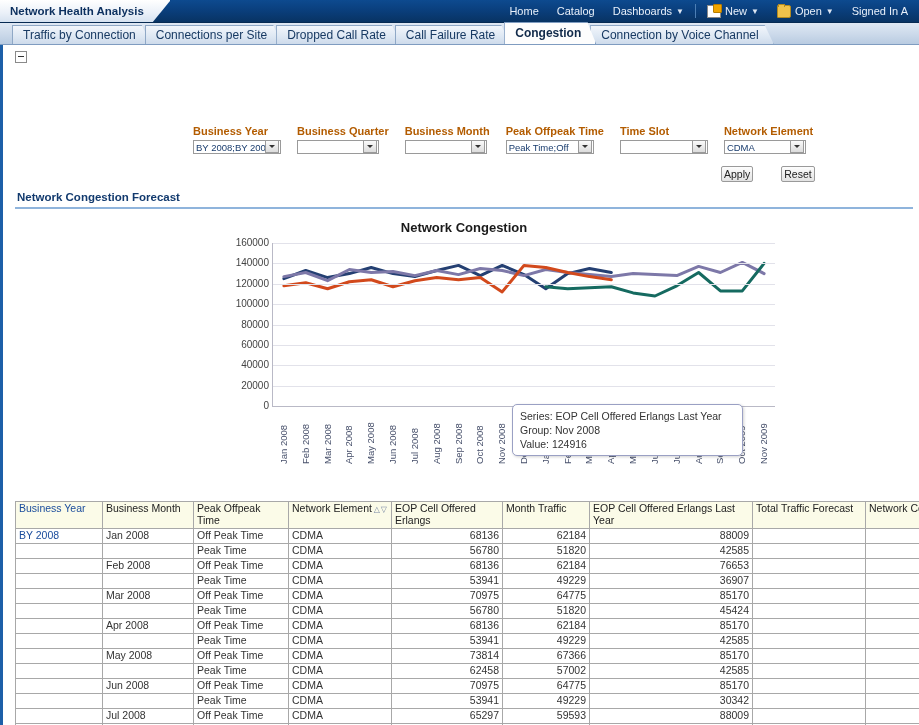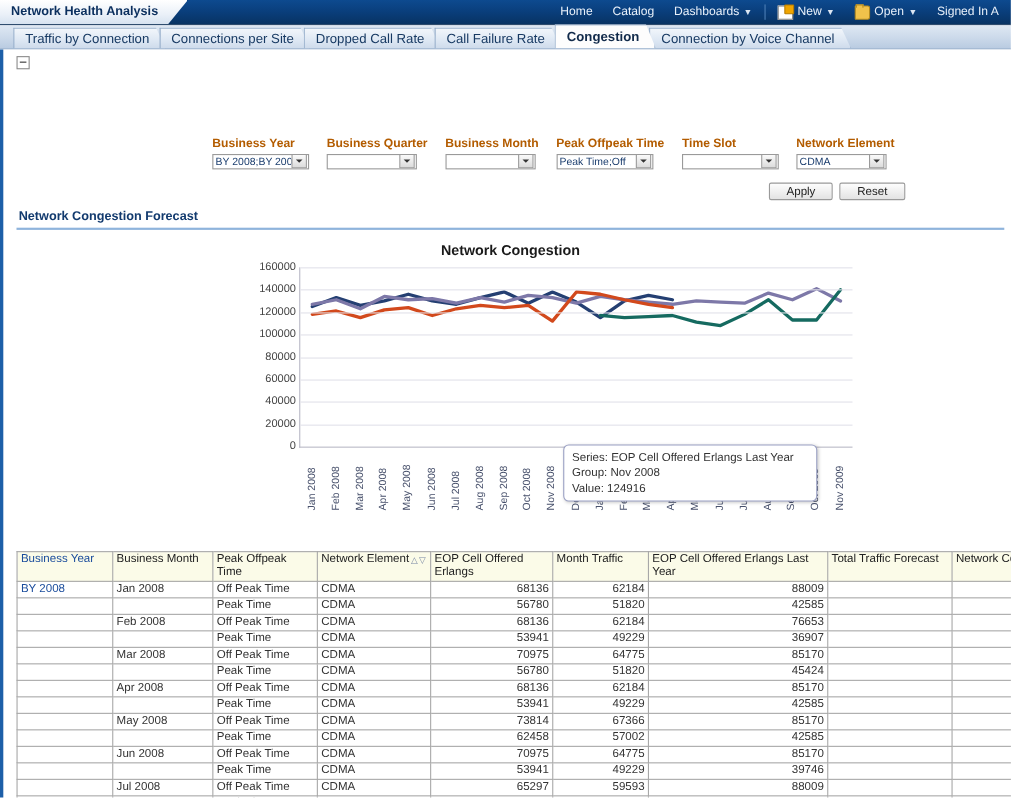--- a/index.html
+++ b/index.html
@@ -99,23 +99,23 @@
     border:1px solid #9a9a9a;display:flex;align-items:center;justify-content:center;
   }
   .arrowbtn:after{
     content:"";border-left:3px solid transparent;border-right:3px solid transparent;
     border-top:3px solid #333;
   }
   .w-by{width:88px}.w-q{width:82px}.w-m{width:82px}.w-p{width:88px}.w-t{width:88px}.w-n{width:82px}
 
   .actions{position:absolute;left:696px;top:121px;display:flex;gap:6px;}
   .btn{
-    font-size:10.5px;padding:1px 15px;color:#222;
+    font-size:10.5px;padding:1px 2px;color:#222;
     background:linear-gradient(to bottom,#fdfdfd,#e3e3e3);
-    border:1px solid #9a9a9a;border-radius:2px;cursor:pointer;
+    border:1px solid #9a9a9a;border-radius:2px;cursor:pointer;margin-left:22px;
   }
 
   
   .report-title{
     position:absolute;left:14px;top:146px;
     font-size:11.5px;font-weight:bold;color:#123a6e;
   }
   .title-rule{position:absolute;left:12px;top:162px;width:898px;height:2px;background:#8fb4dc;}
 
   
@@ -460,21 +460,21 @@
             <td class="num"></td>
             <td class="num"></td>
           </tr>
           <tr>
             <td class="by"></td>
             <td></td>
             <td>Peak Time</td>
             <td>CDMA</td>
             <td class="num">53941</td>
             <td class="num">49229</td>
-            <td class="num">39746</td>
+            <td class="num">30342</td>
             <td class="num"></td>
             <td class="num"></td>
           </tr>
           <tr>
             <td class="by"></td>
             <td>Jul 2008</td>
             <td>Off Peak Time</td>
             <td>CDMA</td>
             <td class="num">65297</td>
             <td class="num">59593</td>

